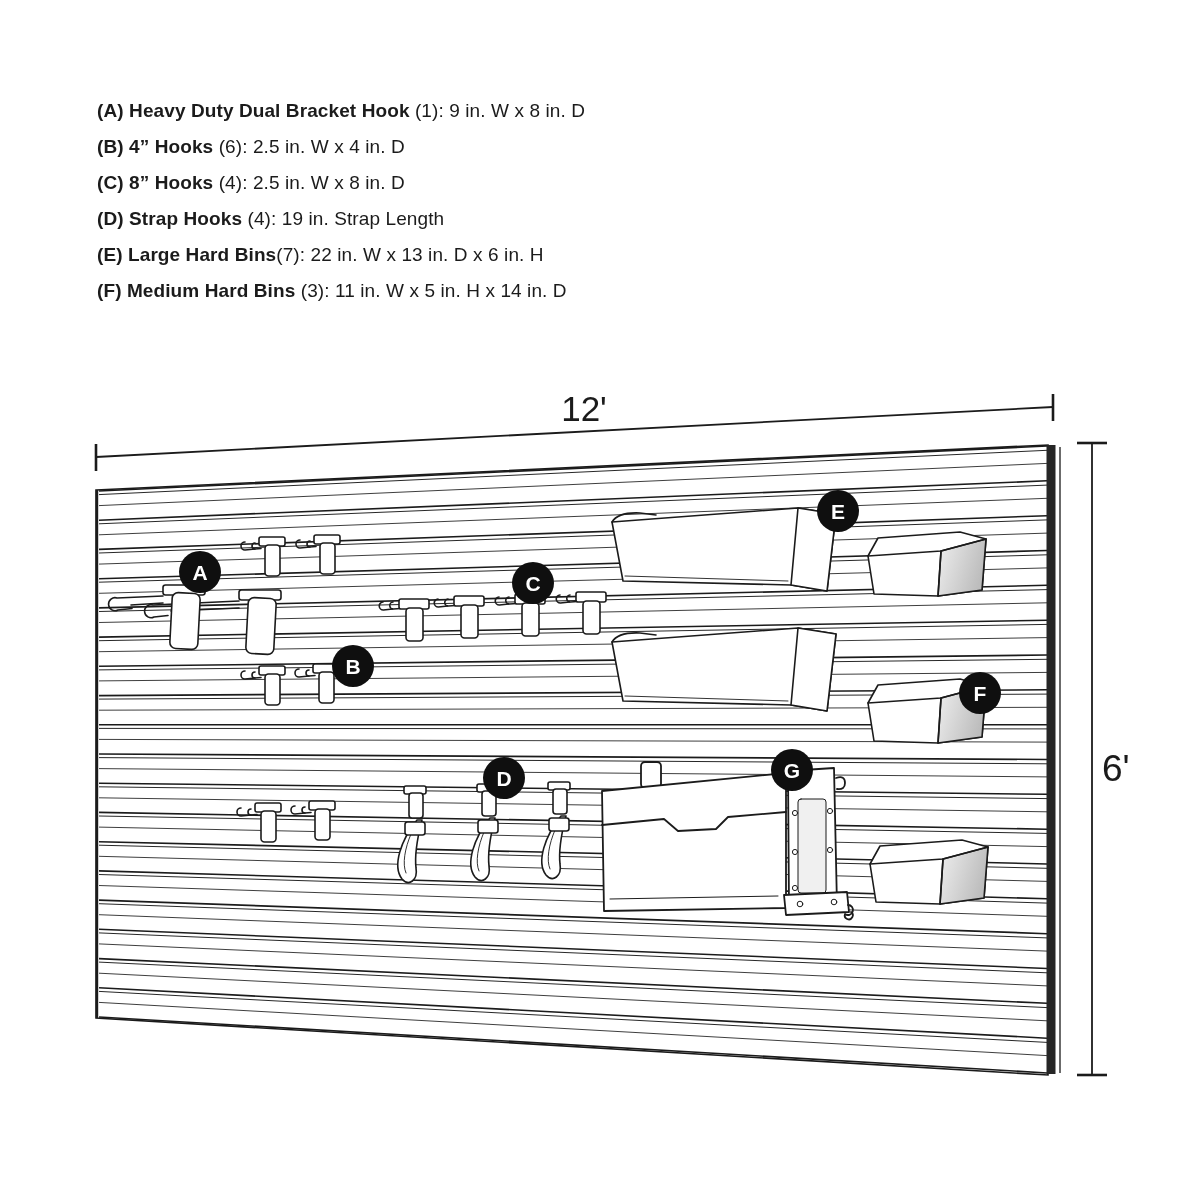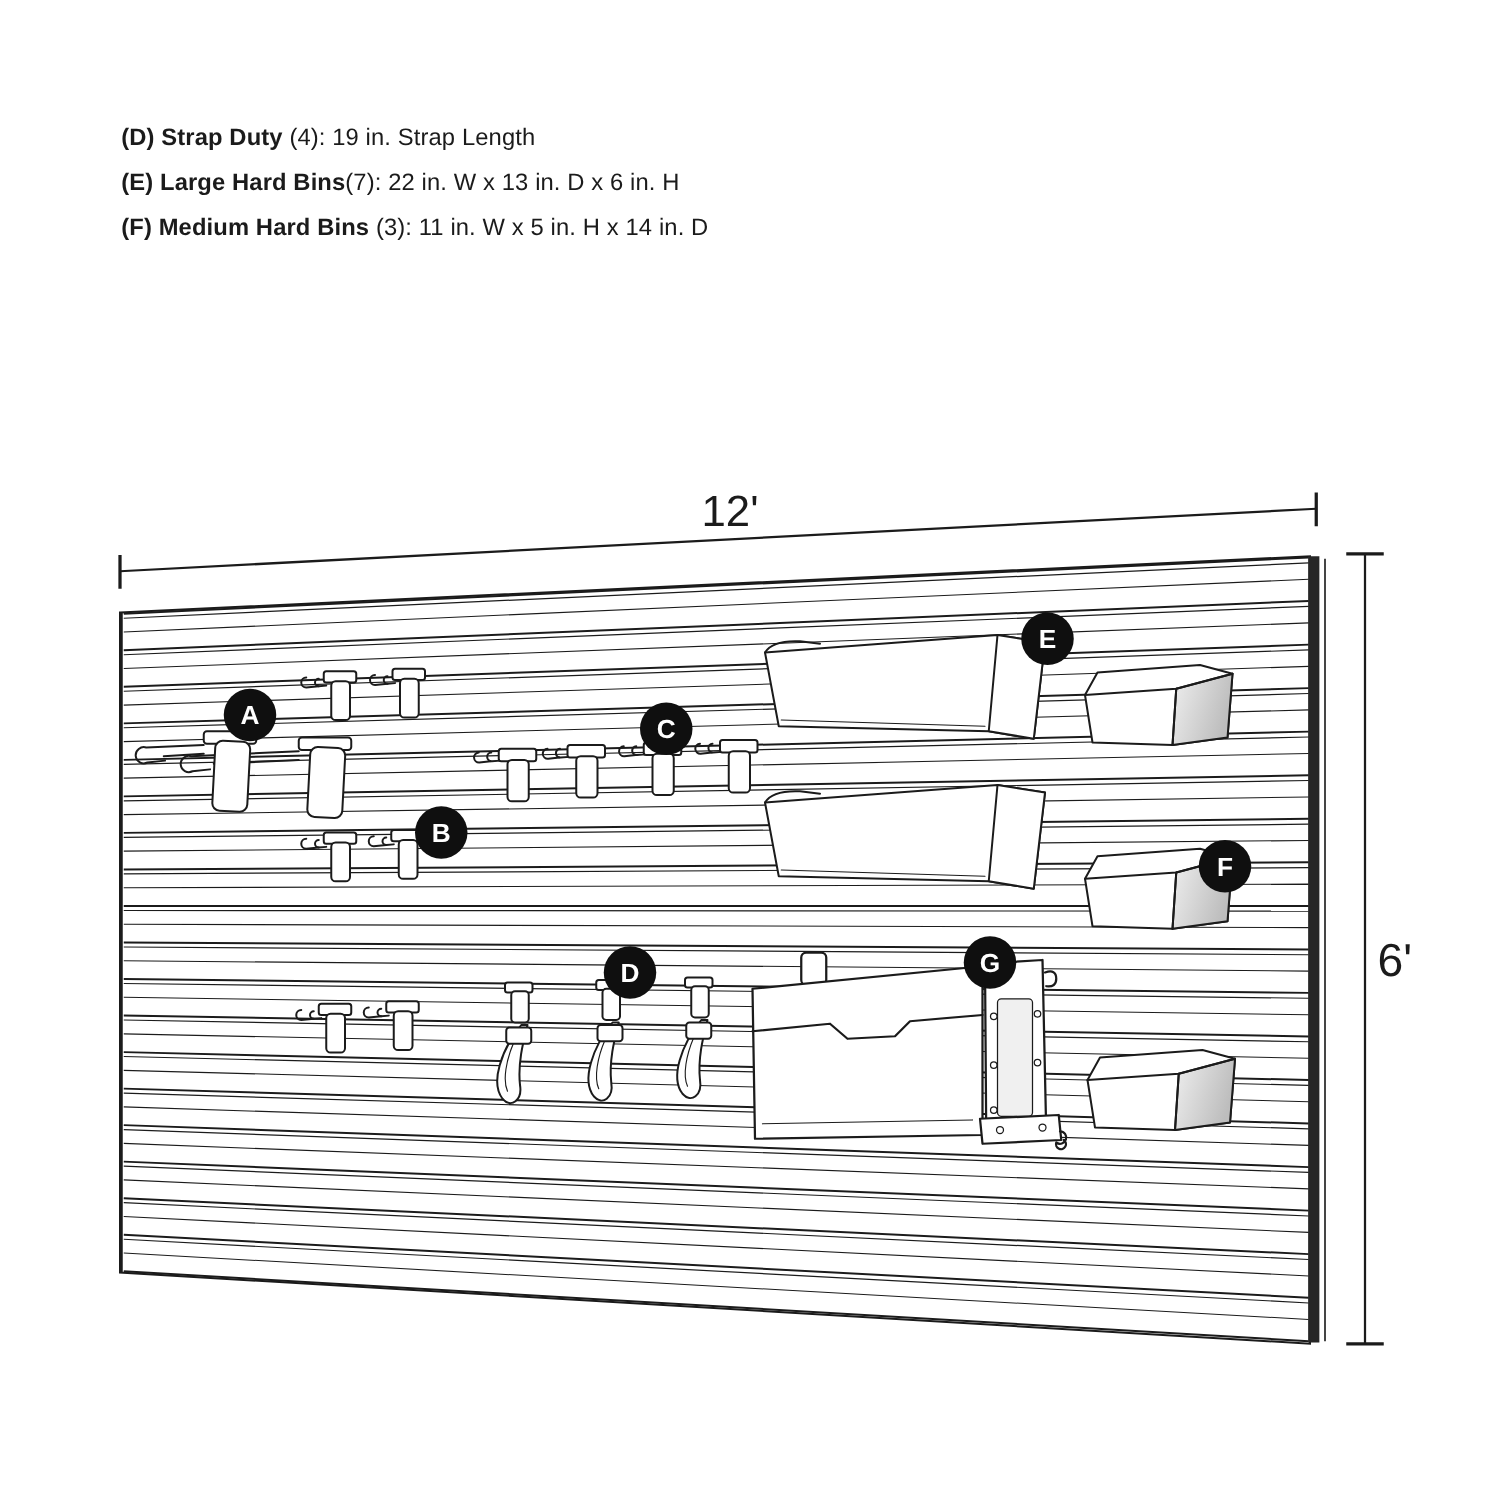--- a/index.html
+++ b/index.html
@@ -7,21 +7,24 @@
   .legend{position:absolute;left:97px;top:93px;width:720px;}
   .legend-row{height:36px;line-height:36px;font-size:19px;letter-spacing:.1px;white-space:pre;}
   .legend-row .b{font-weight:700;}
   #diagram{position:absolute;left:0;top:0;}
   text{font-family:"Liberation Sans",sans-serif;}
 </style>
 </head>
 <body>
 
 <div class="legend">
-    <div class="legend-row"><span class="b">(D) Strap Duty</span><span> (4): 19 in. Strap Length</span></div>
+    <div class="legend-row"><span class="b">(A) Heavy Duty Dual Bracket Hook</span><span> (1): 9 in. W x 8 in. D</span></div>
+    <div class="legend-row"><span class="b">(B) 4” Hooks</span><span> (6): 2.5 in. W x 4 in. D</span></div>
+    <div class="legend-row"><span class="b">(C) 8” Hooks</span><span> (4): 2.5 in. W x 8 in. D</span></div>
+    <div class="legend-row"><span class="b">(D) Strap Hooks</span><span> (4): 19 in. Strap Length</span></div>
     <div class="legend-row"><span class="b">(E) Large Hard Bins</span><span>(7): 22 in. W x 13 in. D x 6 in. H</span></div>
     <div class="legend-row"><span class="b">(F) Medium Hard Bins</span><span> (3): 11 in. W x 5 in. H x 14 in. D</span></div>
   </div>
 
 <svg id="diagram" width="1200" height="1200" viewBox="0 0 1200 1200">
   <defs>
     <linearGradient id="binshade" x1="0" y1="0" x2="1" y2="0.35">
       <stop offset="0" stop-color="#efefef"></stop>
       <stop offset="1" stop-color="#bdbdbd"></stop>
     </linearGradient>

